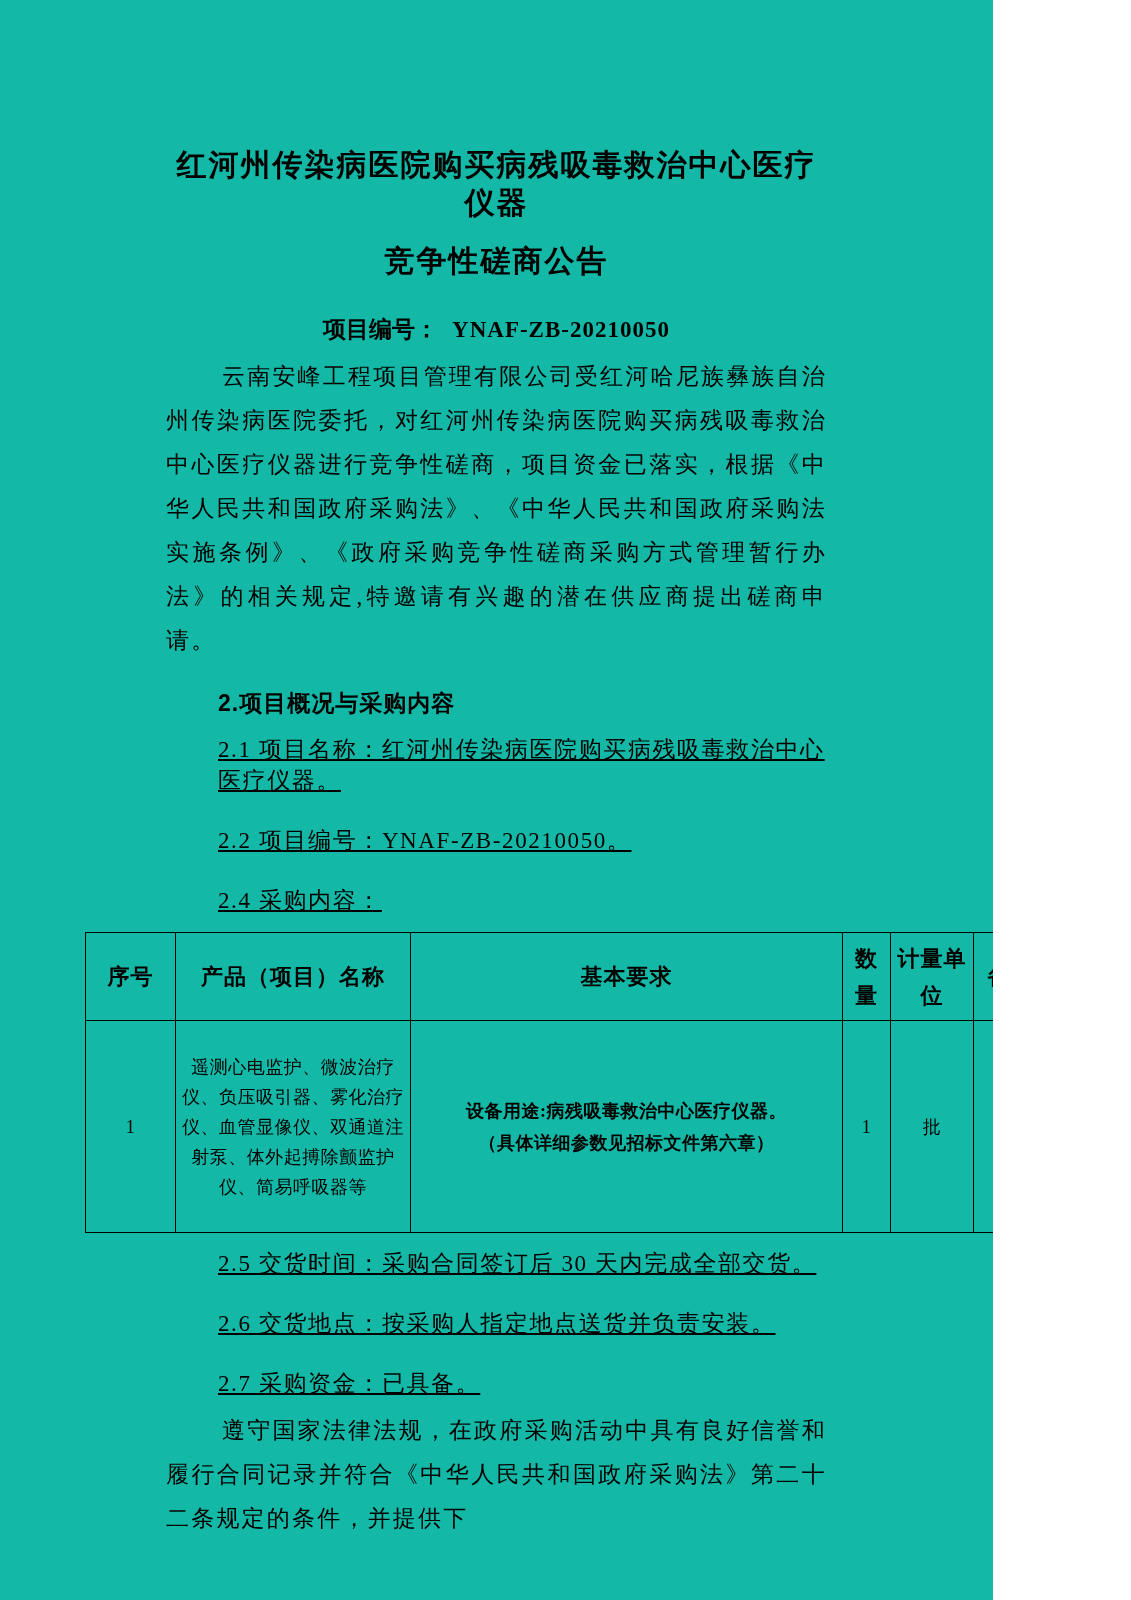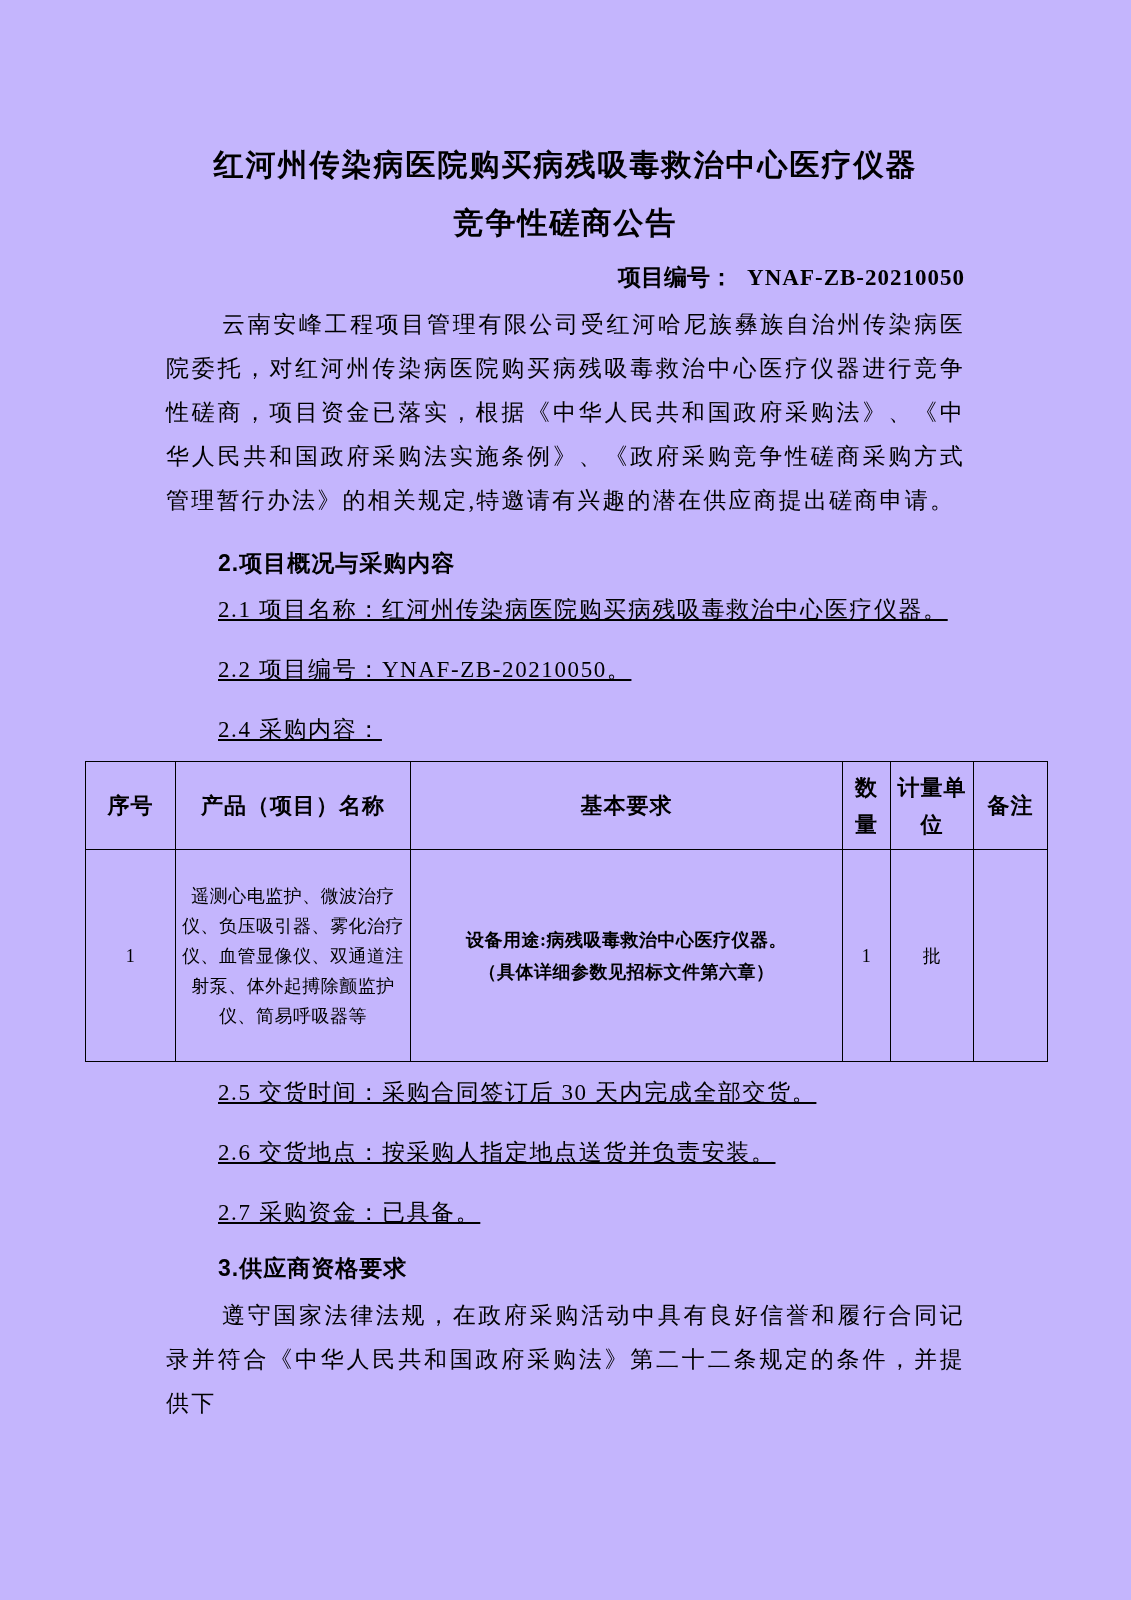--- a/index.html
+++ b/index.html
@@ -2,23 +2,23 @@
 <html lang="zh"><head>
 <meta charset="utf-8">
 <style>
   html, body {
     margin: 0;
     padding: 0;
     background: #ffffff;
   }
   .page {
     position: relative;
-    width: 1131px;
+    width: 993px;
     height: 1600px;
-    background: #c4b5fd;
+    background: #14b8a6;
     color: #000000;
     font-family: "Liberation Serif", "DejaVu Serif", serif;
     overflow: hidden;
     box-sizing: border-box;
     padding: 146px 166px 0 166px;
   }
   .hei {
     font-family: "Liberation Sans", "DejaVu Sans", sans-serif;
     font-weight: bold;
   }
@@ -27,22 +27,22 @@
     text-align: center;
     font-size: 30px;
     line-height: 38px;
     font-weight: bold;
     letter-spacing: 2px;
   }
   .doc-title.second {
     margin-top: 20px;
   }
   .project-no {
-    margin-top: 20px;
-    text-align: right;
+    margin-top: 34px;
+    text-align: center;
     font-size: 23px;
     line-height: 30px;
   }
   .project-no .label {
     font-size: 23px;
   }
   .project-no .value {
     font-family: "Liberation Serif", "DejaVu Serif", serif;
     font-weight: bold;
     margin-left: 14px;
@@ -166,16 +166,15 @@
       </tr>
     </tbody>
   </table>
 
   <div class="gap-items">
     <p class="sub-item after-table">2.5 交货时间：采购合同签订后 30 天内完成全部交货。</p>
     <p class="sub-item">2.6 交货地点：按采购人指定地点送货并负责安装。</p>
     <p class="sub-item">2.7 采购资金：已具备。</p>
   </div>
 
-  <h2 class="section-heading hei">3.供应商资格要求</h2>
   <p class="body-para">遵守国家法律法规，在政府采购活动中具有良好信誉和履行合同记录并符合《中华人民共和国政府采购法》第二十二条规定的条件，并提供下</p>
 
 </div>
 
 </body></html>

